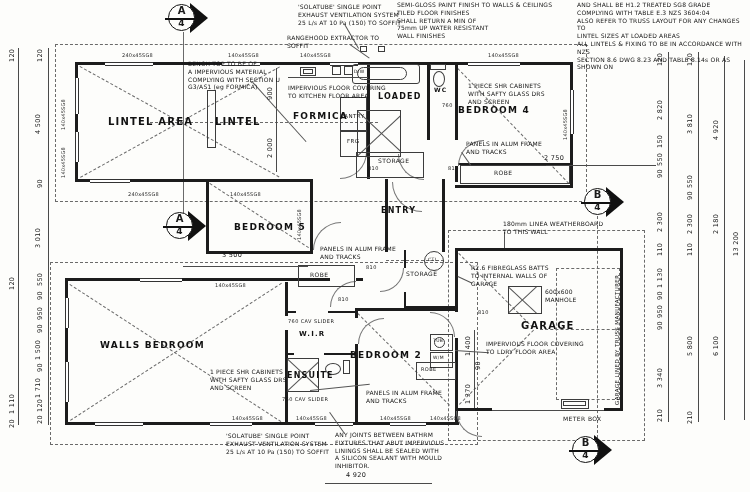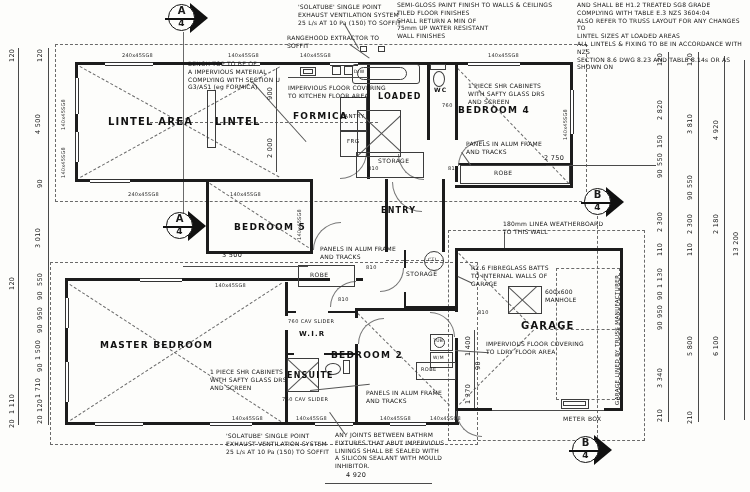--- a/index.html
+++ b/index.html
@@ -190,24 +190,24 @@
   <div class="ldr" style="left:462px;top:152px;width:16px;transform:rotate(55deg)"></div>
 
 <span class="room" style="left: 108px; top: 116px; font-size: 10px;">LINTEL AREA</span>
     <span class="room" style="left: 215px; top: 116px; font-size: 10px;">LINTEL</span>
     <span class="room" style="left: 293px; top: 111px; font-size: 9px;">FORMICA</span>
     <span class="room" style="left: 378px; top: 92px; font-size: 8px;">LOADED</span>
     <span class="room" style="left: 434px; top: 86px; font-size: 6px;">WC</span>
     <span class="room" style="left: 458px; top: 105px; font-size: 9px;">BEDROOM 4</span>
     <span class="room" style="left: 234px; top: 222px; font-size: 9px;">BEDROOM 5</span>
     <span class="room" style="left: 381px; top: 206px; font-size: 8px;">ENTRY</span>
-    <span class="room" style="left: 100px; top: 340px; font-size: 9px;">MASTER BEDROOM</span>
+    <span class="room" style="left: 100px; top: 340px; font-size: 9px;">WALLS BEDROOM</span>
     <span class="room" style="left: 299px; top: 330px; font-size: 7px;">W.I.R</span>
     <span class="room" style="left: 287px; top: 371px; font-size: 8px;">ENSUITE</span>
-    <span class="room" style="left: 331px; top: 350px; font-size: 9px;">BEDROOM 2</span>
+    <span class="room" style="left: 350px; top: 350px; font-size: 9px;">BEDROOM 2</span>
     <span class="room" style="left: 521px; top: 320px; font-size: 10px;">GARAGE</span>
     <span class="lbl" style="left: 341px; top: 113px; font-size: 5.5px;">PANTRY</span>
     <span class="lbl" style="left: 347px; top: 138px; font-size: 5.5px;">FRG</span>
     <span class="lbl" style="left: 378px; top: 157px; font-size: 6px;">STORAGE</span>
     <span class="lbl" style="left: 494px; top: 169px; font-size: 6px;">ROBE</span>
     <span class="lbl" style="left: 310px; top: 271px; font-size: 6px;">ROBE</span>
     <span class="lbl" style="left: 406px; top: 270px; font-size: 6px;">STORAGE</span>
     <span class="lbl" style="left: 428px; top: 257px; font-size: 4.5px;">CTL</span>
     <span class="lbl" style="left: 421px; top: 366px; font-size: 5px;">ROBE</span>
     <span class="lbl" style="left: 433px; top: 338px; font-size: 4.5px;">TUB</span>

